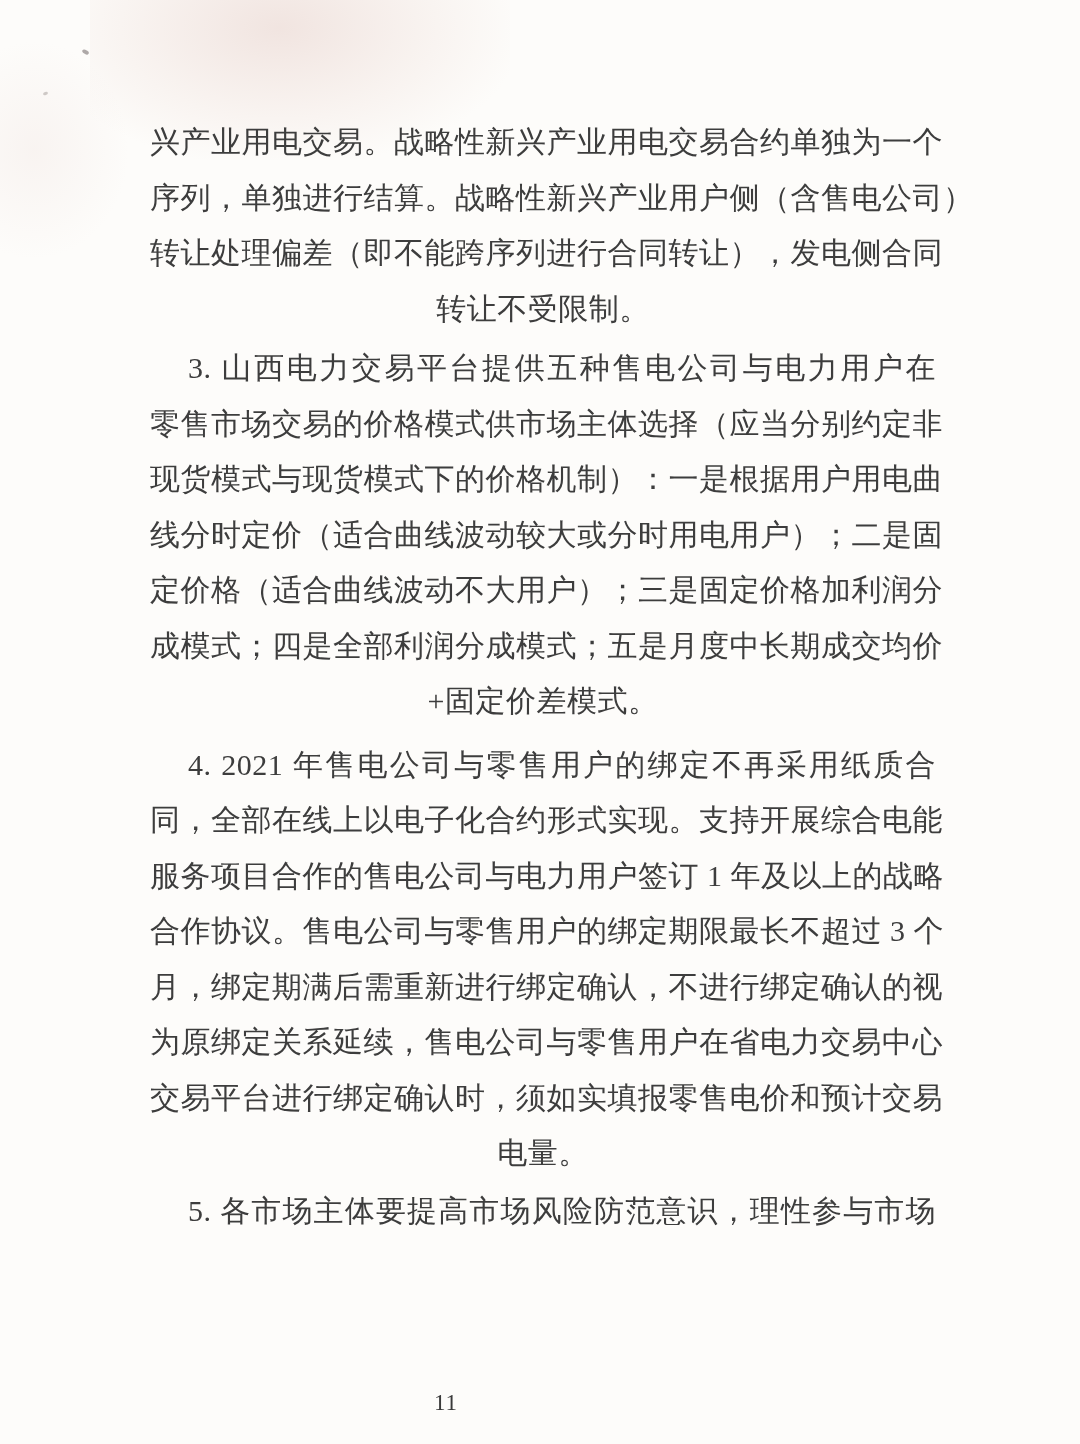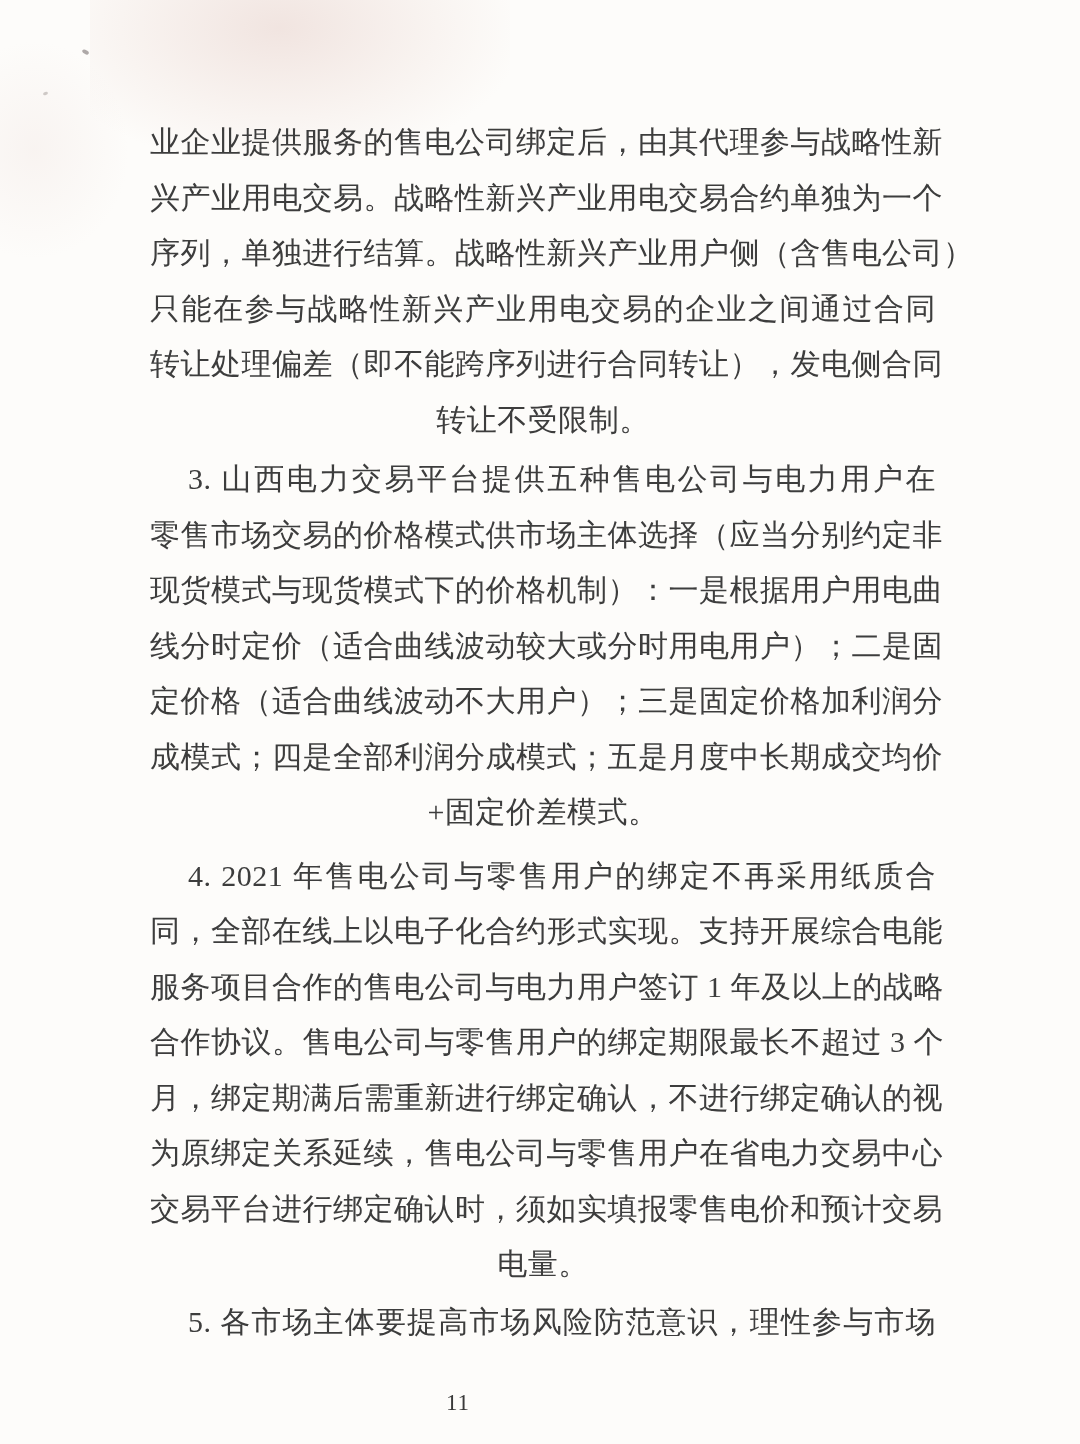--- a/index.html
+++ b/index.html
@@ -77,44 +77,42 @@
   .line.indent {
     padding-left: 38px;
     font-family: Liberation Serif, serif;
   }
   .line.short {
     text-align: center;
     text-align-last: auto;
   }
   .page-number {
     position: absolute;
-    left: 12px;
+    left: 0;
     top: 1390px;
     width: 892px;
     text-align: center;
     font-size: 23px;
     color: #3a3a3a;
     letter-spacing: 1px;
   }
 </style>
 </head>
 <body>
 
 <div style="position:absolute; inset:0;">
   <div class="scan-smudge"></div>
   <div class="scan-smudge2"></div>
   <div class="speck1"></div>
   <div class="speck2"></div>
 
   <div class="doc-body" id="doc-body">
       <div class="paragraph">
-        <div class="line">业企业提供服务的售电公司绑定后，由其代理参与战略性新</div>
         <div class="line">兴产业用电交易。战略性新兴产业用电交易合约单独为一个</div>
         <div class="line">序列，单独进行结算。战略性新兴产业用户侧（含售电公司）</div>
-        <div class="line">只能在参与战略性新兴产业用电交易的企业之间通过合同</div>
         <div class="line">转让处理偏差（即不能跨序列进行合同转让），发电侧合同</div>
         <div class="line short">转让不受限制。</div>
       </div>
       <div class="paragraph" style="margin-top: 4px;">
         <div class="line indent">3. 山西电力交易平台提供五种售电公司与电力用户在</div>
         <div class="line">零售市场交易的价格模式供市场主体选择（应当分别约定非</div>
         <div class="line">现货模式与现货模式下的价格机制）：一是根据用户用电曲</div>
         <div class="line">线分时定价（适合曲线波动较大或分时用电用户）；二是固</div>
         <div class="line">定价格（适合曲线波动不大用户）；三是固定价格加利润分</div>
         <div class="line">成模式；四是全部利润分成模式；五是月度中长期成交均价</div>

